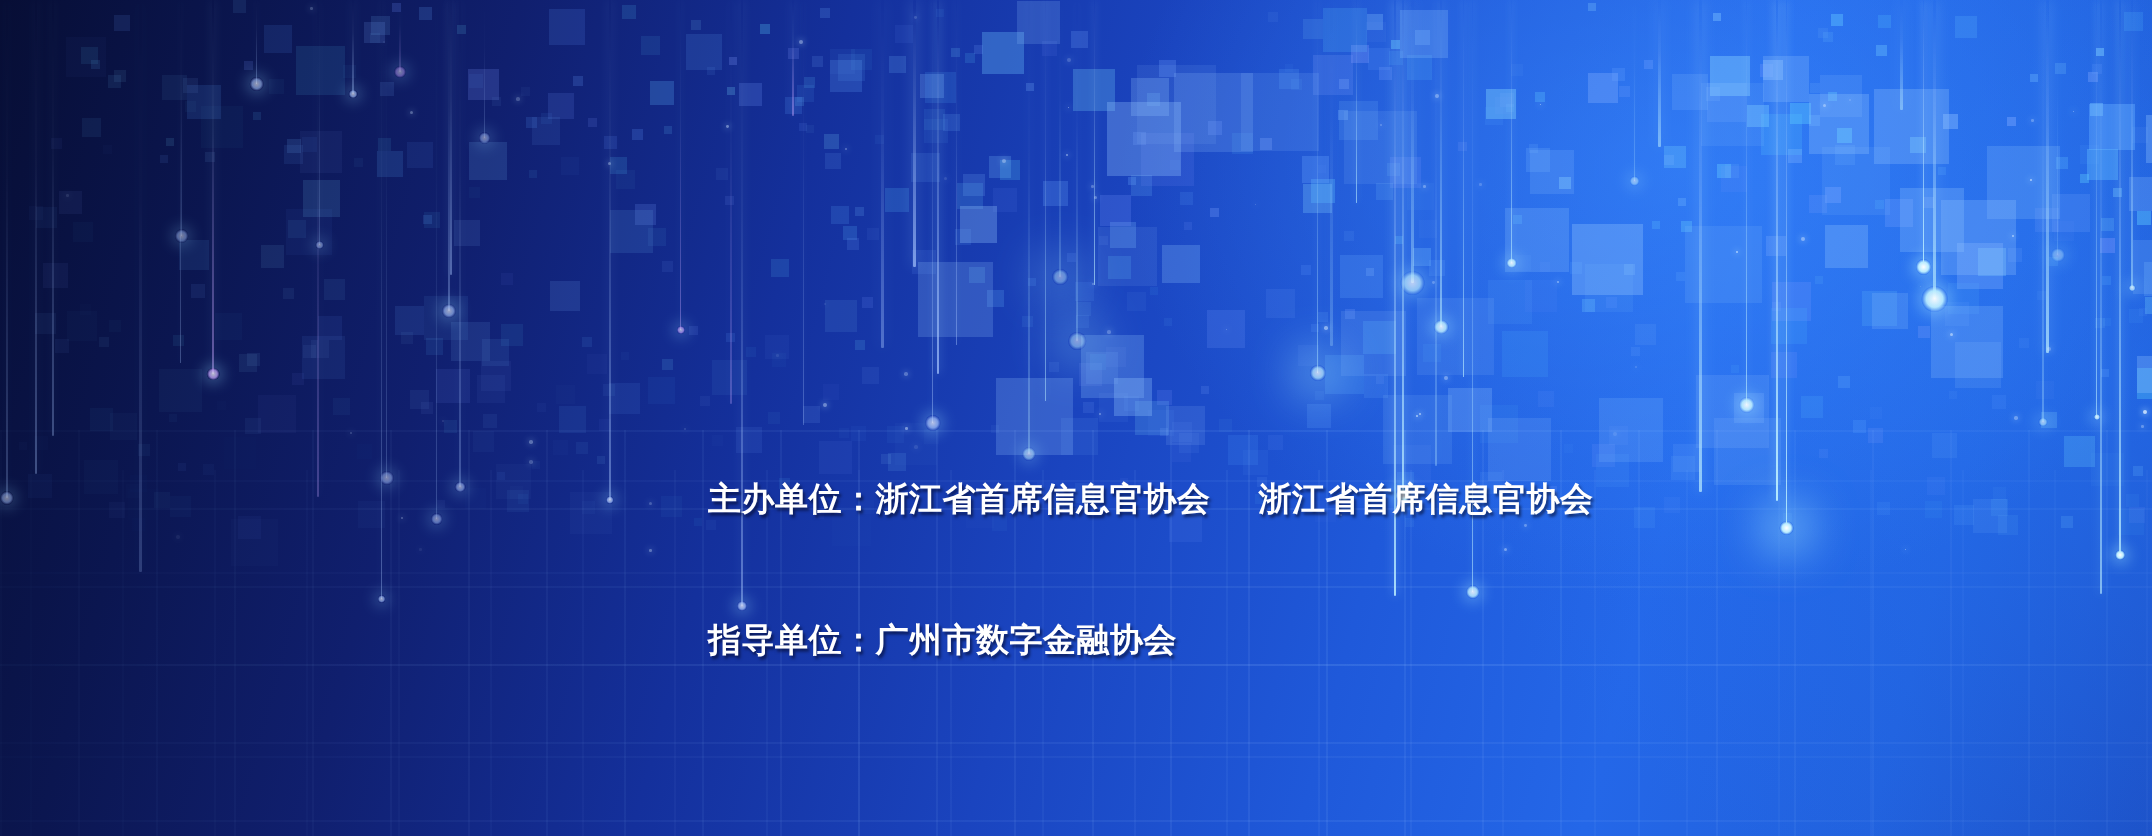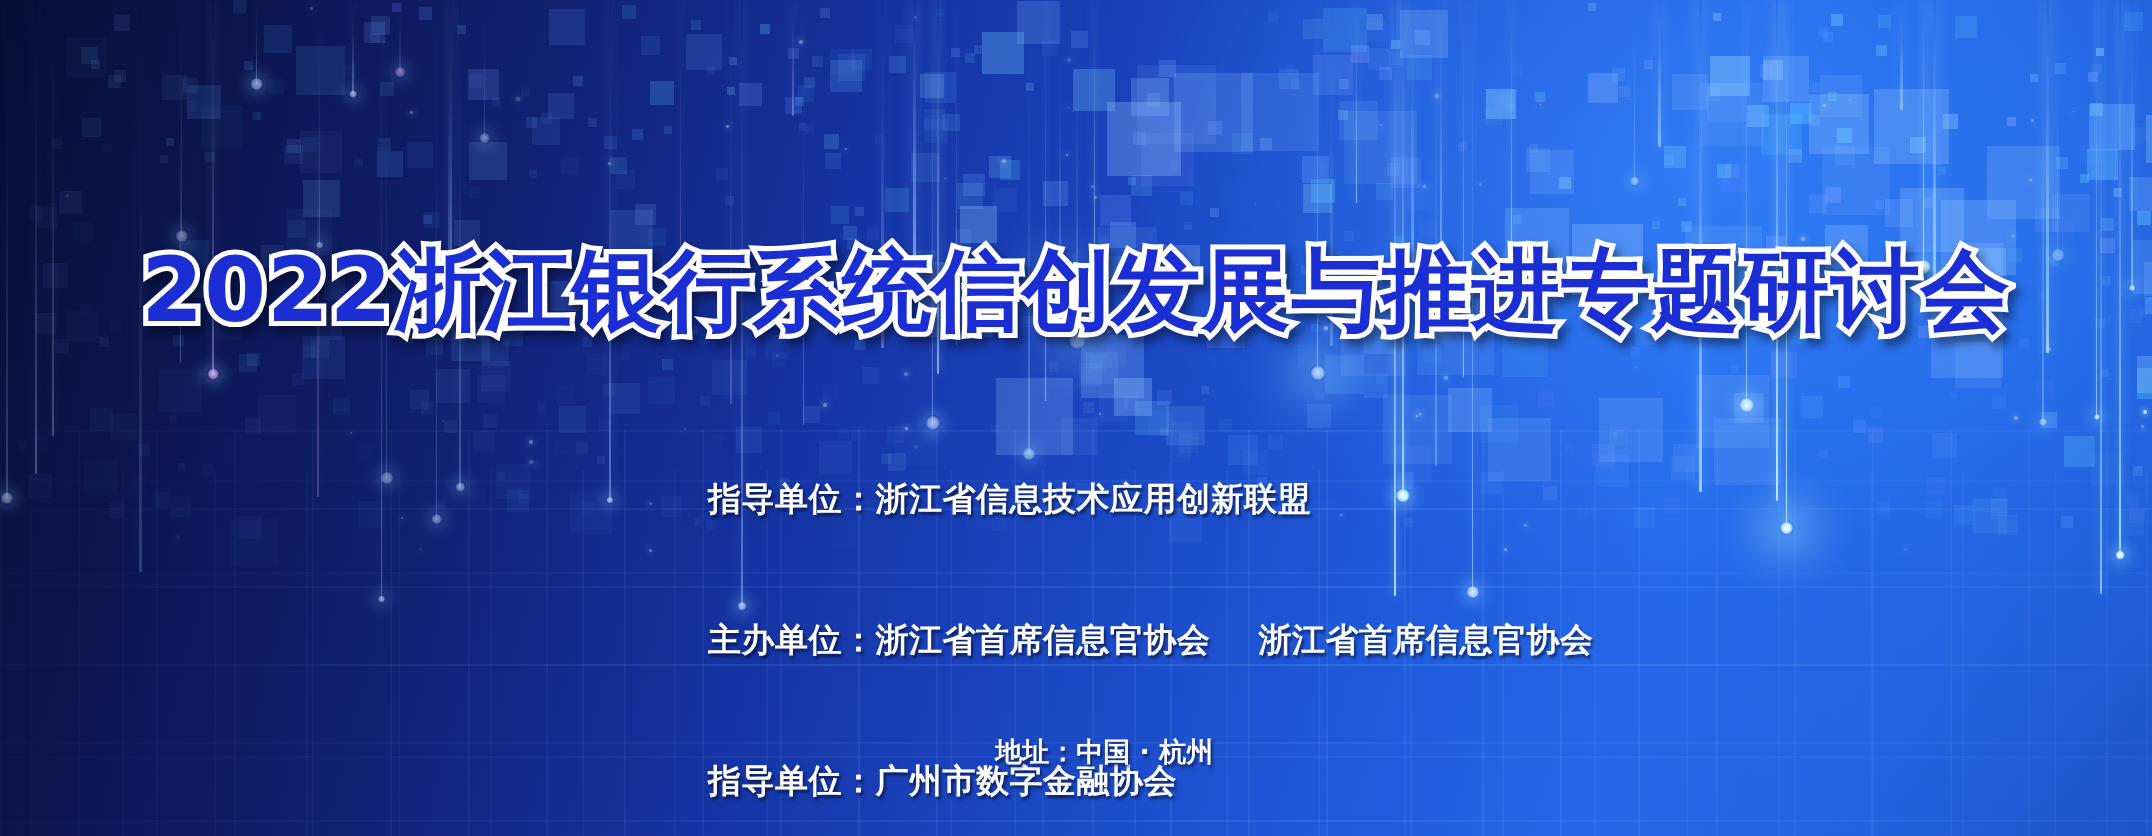--- a/index.html
+++ b/index.html
@@ -1010,38 +1010,29 @@
       <i class="spark" style="left:1540px;top:104px;width:1.0px;height:1.0px;opacity:0.64;box-shadow:0 0 6px 1px rgba(180,225,255,0.7);"></i>
       <i class="spark" style="left:310px;top:7px;width:2.6px;height:2.6px;opacity:0.25;box-shadow:0 0 6px 1px rgba(180,225,255,0.7);"></i>
       <i class="spark" style="left:776px;top:354px;width:2.5px;height:2.5px;opacity:0.11;box-shadow:0 0 6px 1px rgba(180,225,255,0.7);"></i>
       <i class="spark" style="left:2030px;top:179px;width:1.8px;height:1.8px;opacity:0.73;box-shadow:0 0 6px 1px rgba(180,225,255,0.7);"></i>
       <i class="spark" style="left:1340px;top:514px;width:2.3px;height:2.3px;opacity:0.38;box-shadow:0 0 6px 1px rgba(180,225,255,0.7);"></i>
       <i class="spark" style="left:1613px;top:432px;width:3.9px;height:3.9px;opacity:0.16;box-shadow:0 0 6px 1px rgba(180,225,255,0.7);"></i>
       <i class="spark" style="left:2012px;top:235px;width:1.9px;height:1.9px;opacity:0.66;box-shadow:0 0 6px 1px rgba(180,225,255,0.7);"></i>
       <i class="spark" style="left:1091px;top:185px;width:2.7px;height:2.7px;opacity:0.33;box-shadow:0 0 6px 1px rgba(180,225,255,0.7);"></i>
     </div>
 
-  <div id="title-wrap">
-    <h1 id="title" style="font-size: 88.9px; -webkit-text-stroke-width: 10.2px;">2022浙江银行系统信创发展与推进专题研讨会</h1>
-  </div>
 
   <div id="org-block">
-    <div class="org-line">
-      <span>指导单位：</span><span>浙江省信息技术应用创新联盟</span>
-    </div>
     <div class="org-line">
       <span>主办单位：</span><span>浙江省首席信息官协会    浙江省首席信息官协会</span>
     </div>
     <div class="org-line">
       <span>指导单位：</span><span>广州市数字金融协会</span>
     </div>
   </div>
 
   <div id="footer-block">
     <div class="foot-line">
-      <span>地址：</span><span>中国 · 杭州</span>
-    </div>
-    <div class="foot-line">
       
     </div>
   </div>
 
 </div>
 
 </body></html>

